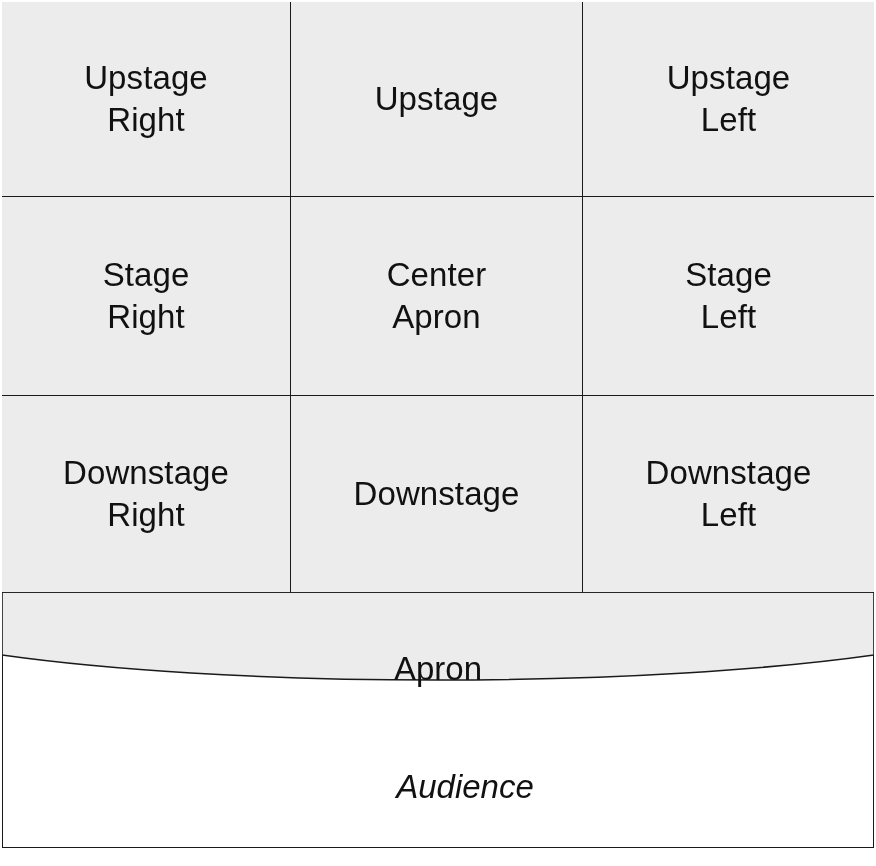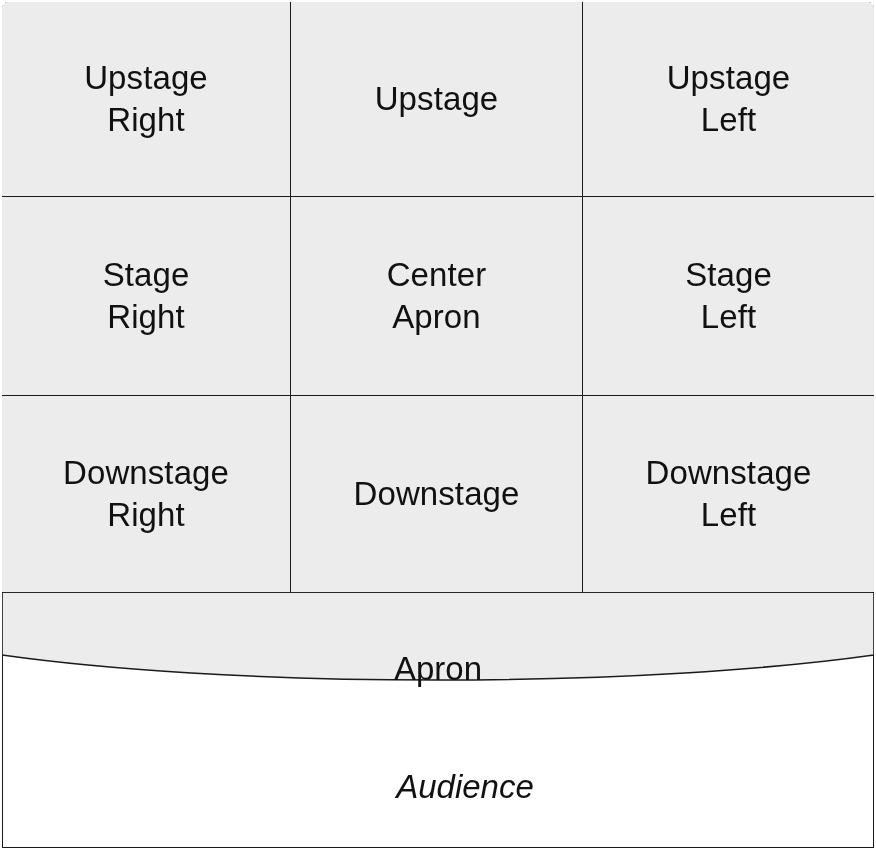--- a/index.html
+++ b/index.html
@@ -11,21 +11,20 @@
     width: 876px;
     height: 866px;
     font-family: "Liberation Sans", "DejaVu Sans", sans-serif;
   }
 
   #stage-diagram {
     position: relative;
     width: 876px;
     height: 866px;
     overflow: hidden;
-    border-radius: 14px;
   }
 
   
   .diagram-frame {
     position: absolute;
     left: 2px;
     top: 2px;
     width: 872px;
     height: 846px;
     border: 1.6px solid #1a1a1a;

